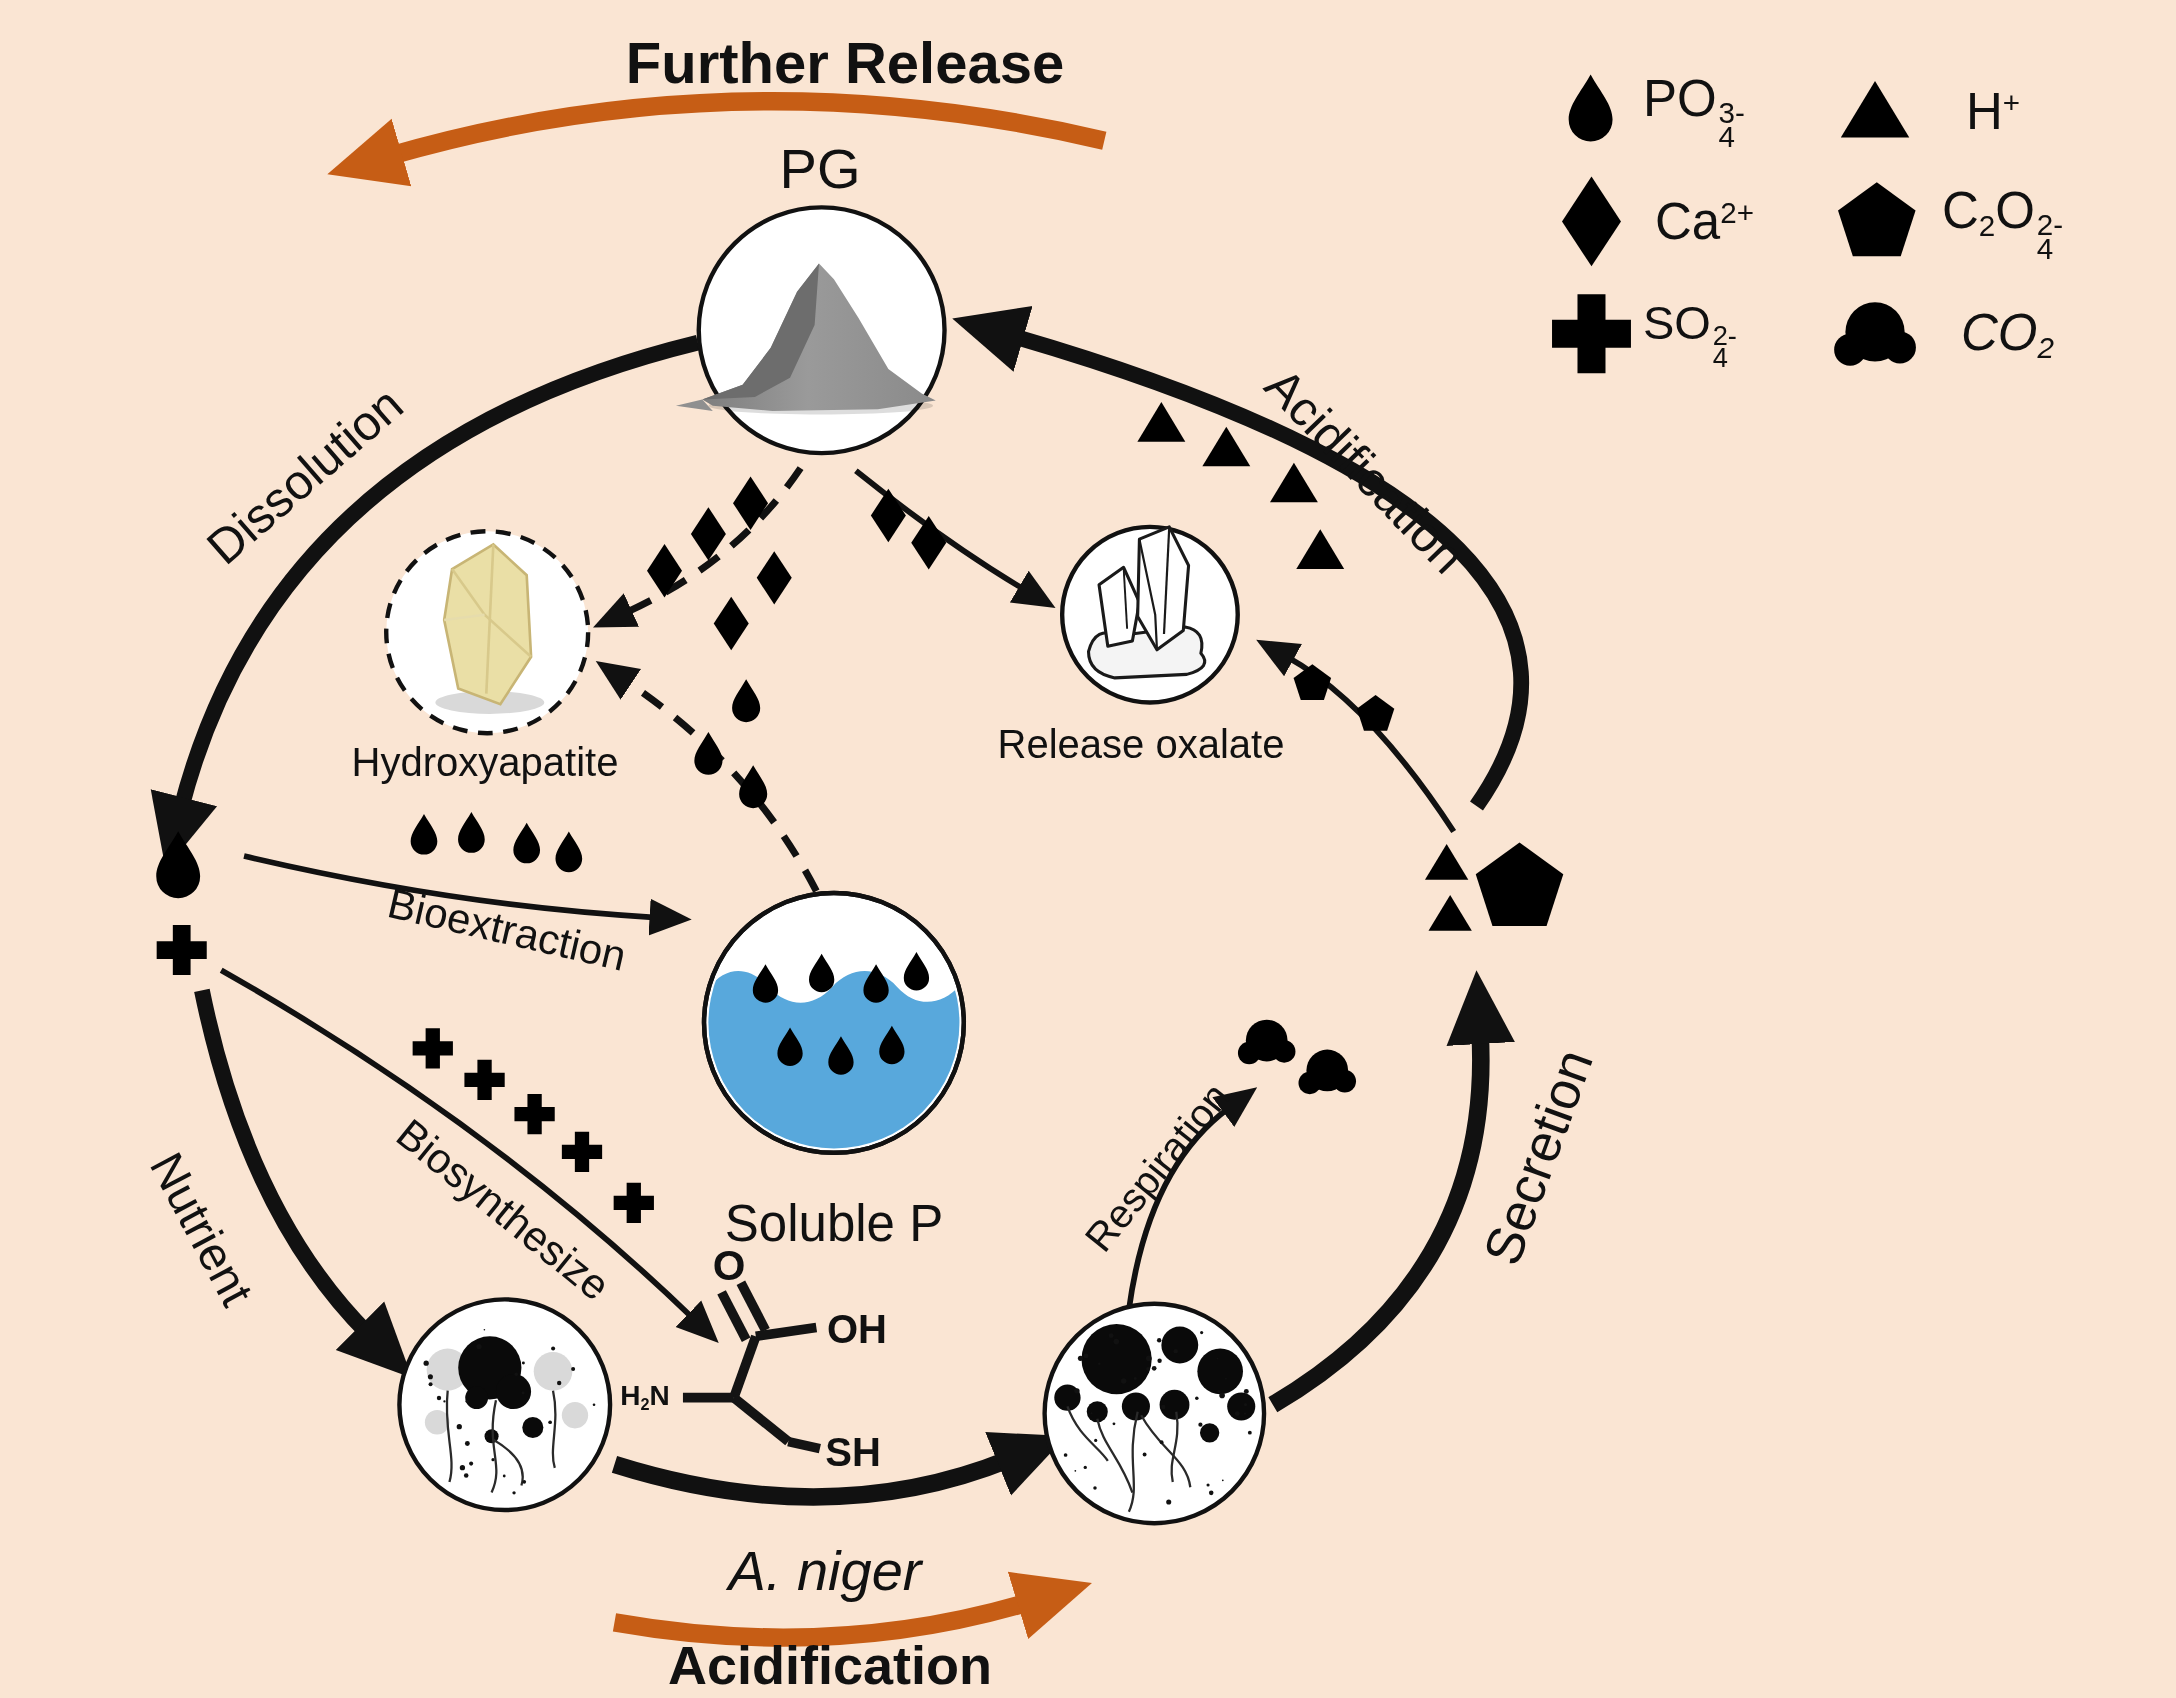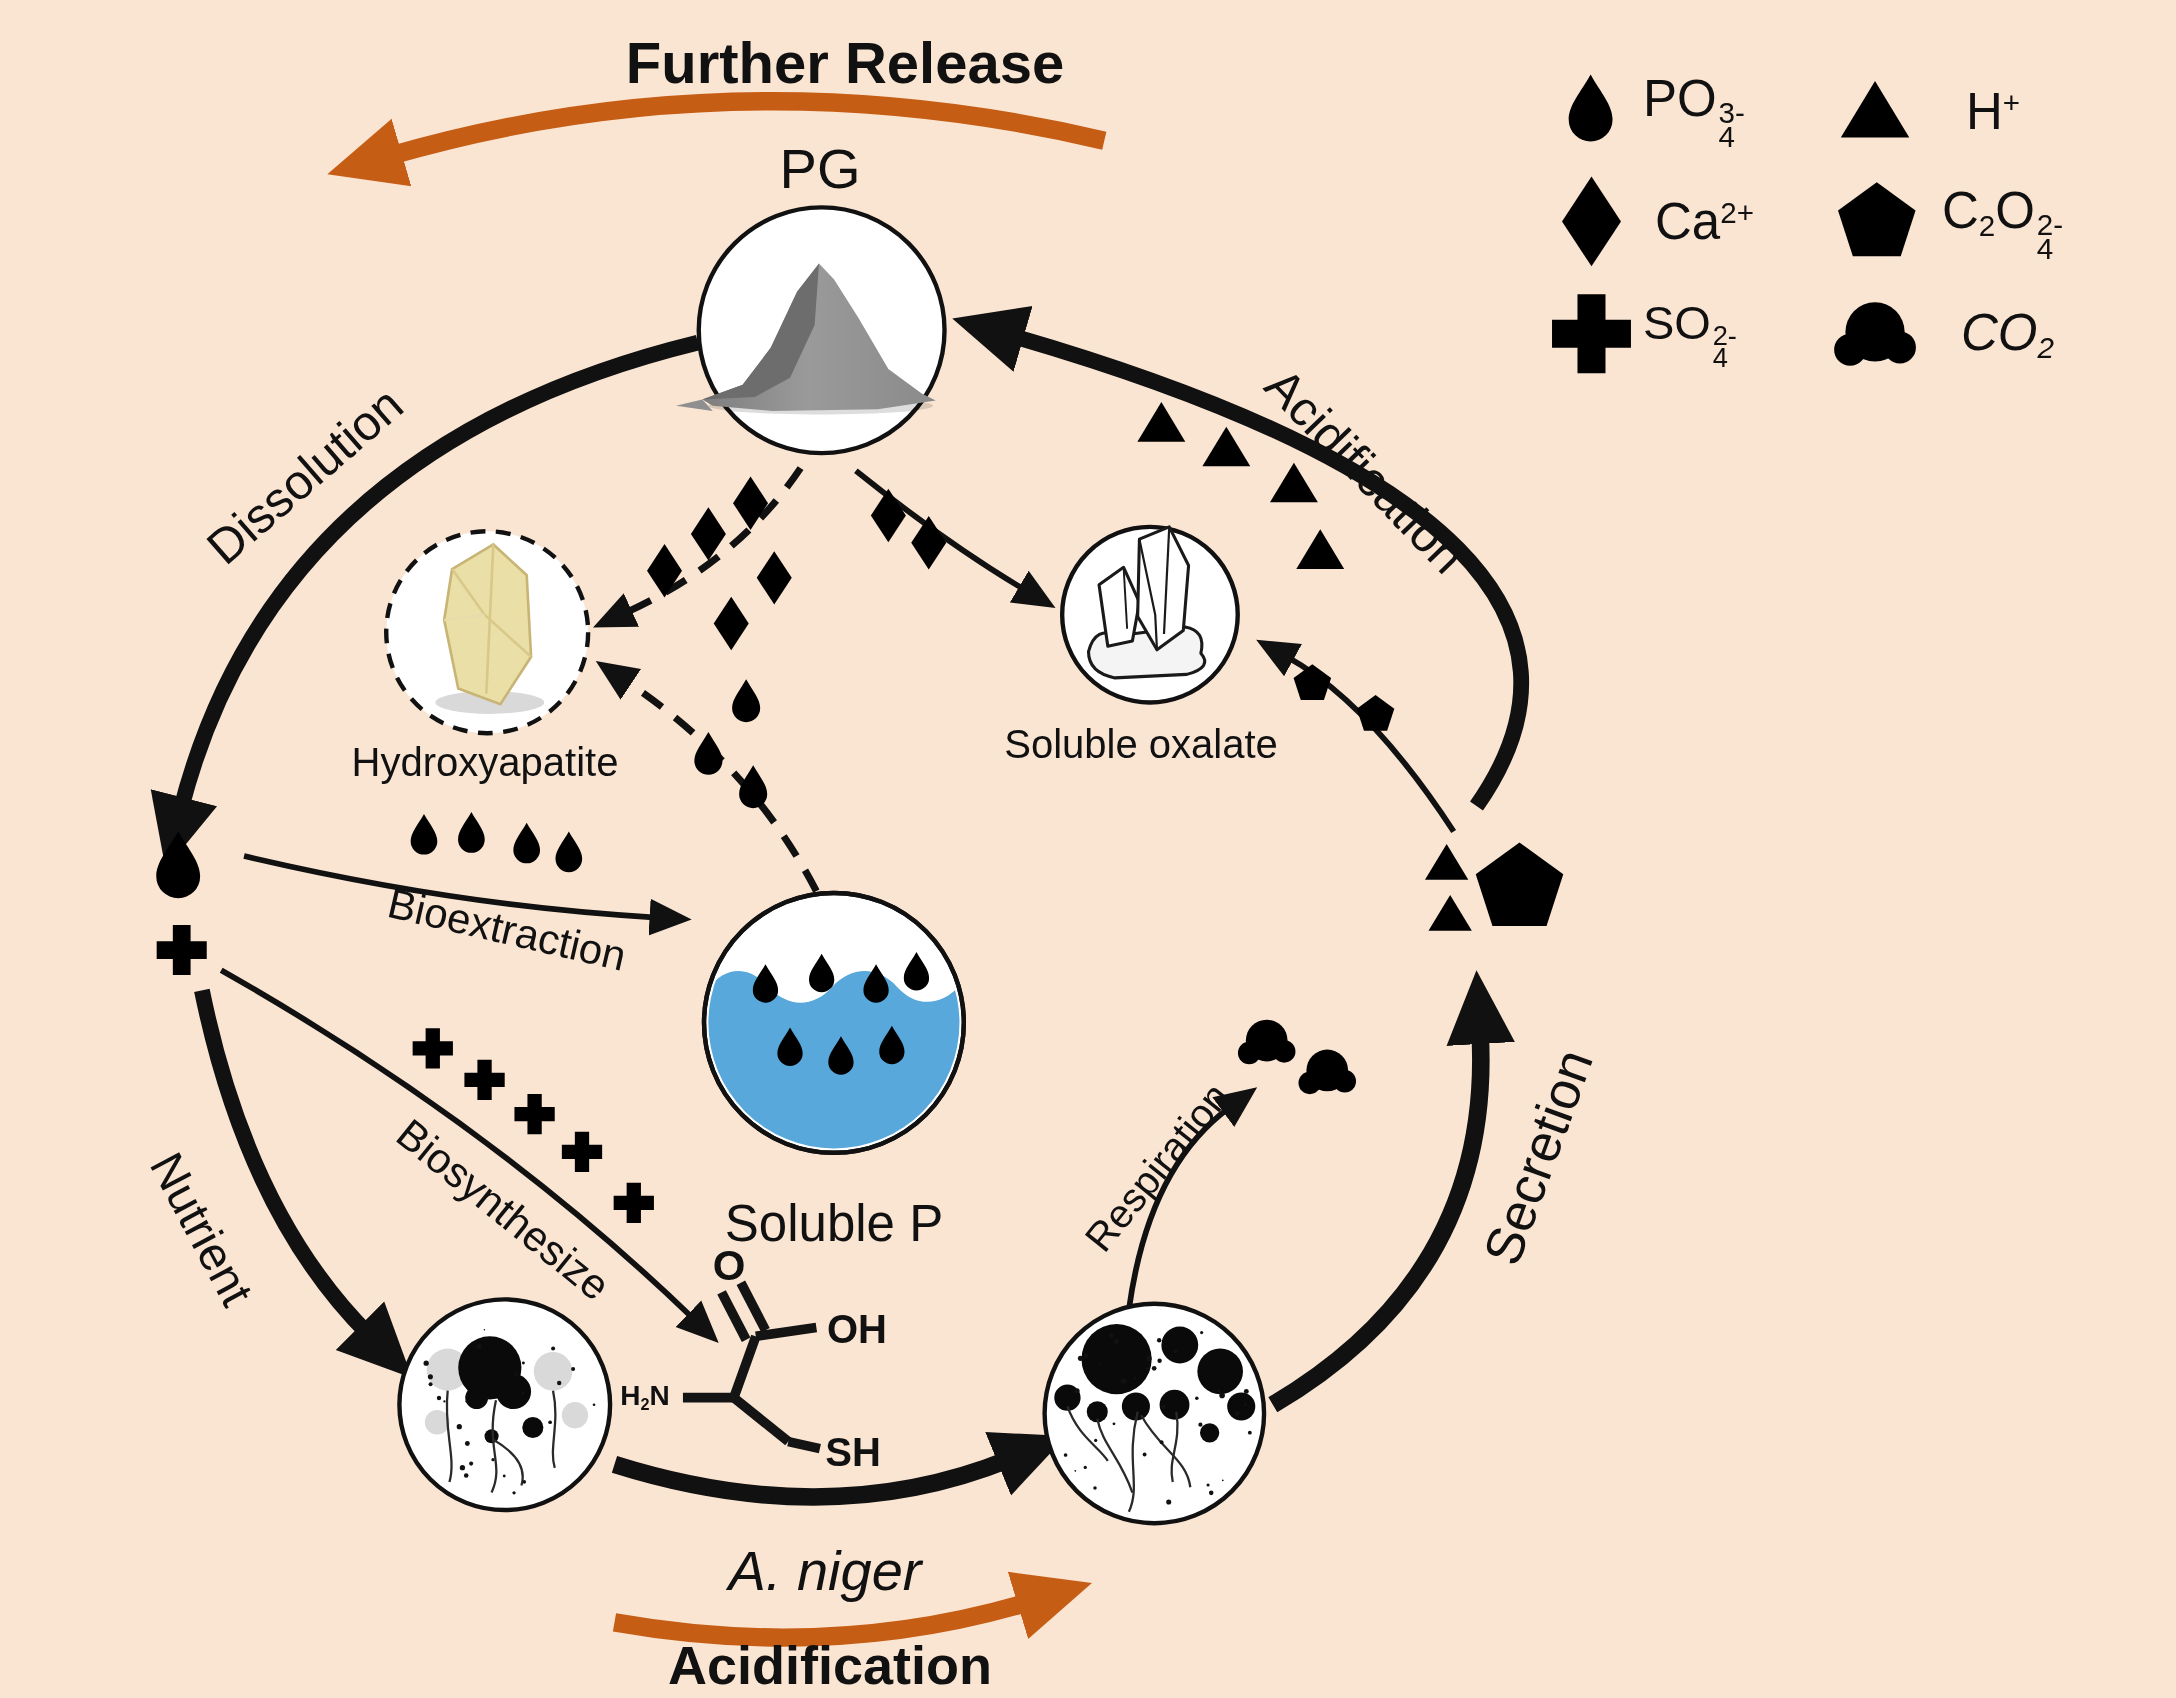--- a/index.html
+++ b/index.html
@@ -352,21 +352,21 @@
         </g>
     </g>
   </svg>
 
   <div class="layer" style="width:2177px;height:1291px;">
 
     <div class="lbl b" style="left:845px;top:63px;font-size:58px;">Further Release</div>
     <div class="lbl" style="left:820px;top:169px;font-size:56px;">PG</div>
 
     <div class="lbl" style="left:485px;top:762px;font-size:40px;text-align:center;">Hydroxyapatite</div>
-    <div class="lbl" style="left:1141px;top:744px;font-size:40px;">Soluble oxalate</div>
+    <div class="lbl" style="left:1141px;top:744px;font-size:40px;">Release oxalate</div>
     <div class="lbl" style="left:834px;top:1223px;font-size:51px;">Soluble P</div>
     <div class="lbl it" style="left:825px;top:1571px;font-size:56px;">A. niger</div>
     <div class="lbl b" style="left:830px;top:1665px;font-size:54px;">Acidification</div>
 
     <div class="lbl" style="left:305px;top:476px;font-size:49px;transform:translate(-50%,-50%) rotate(-41deg);">Dissolution</div>
     <div class="lbl" style="left:1365px;top:471px;font-size:49px;transform:translate(-50%,-50%) rotate(46deg);">Acidification</div>
     <div class="lbl" style="left:202px;top:1229px;font-size:47px;transform:translate(-50%,-50%) rotate(62deg);">Nutrient</div>
     <div class="lbl" style="left:1538px;top:1157px;font-size:53px;transform:translate(-50%,-50%) rotate(-70deg);">Secretion</div>
     <div class="lbl" style="left:507px;top:930px;font-size:42px;transform:translate(-50%,-50%) rotate(13deg);">Bioextraction</div>
     <div class="lbl" style="left:503px;top:1210px;font-size:42px;transform:translate(-50%,-50%) rotate(39deg);">Biosynthesize</div>

